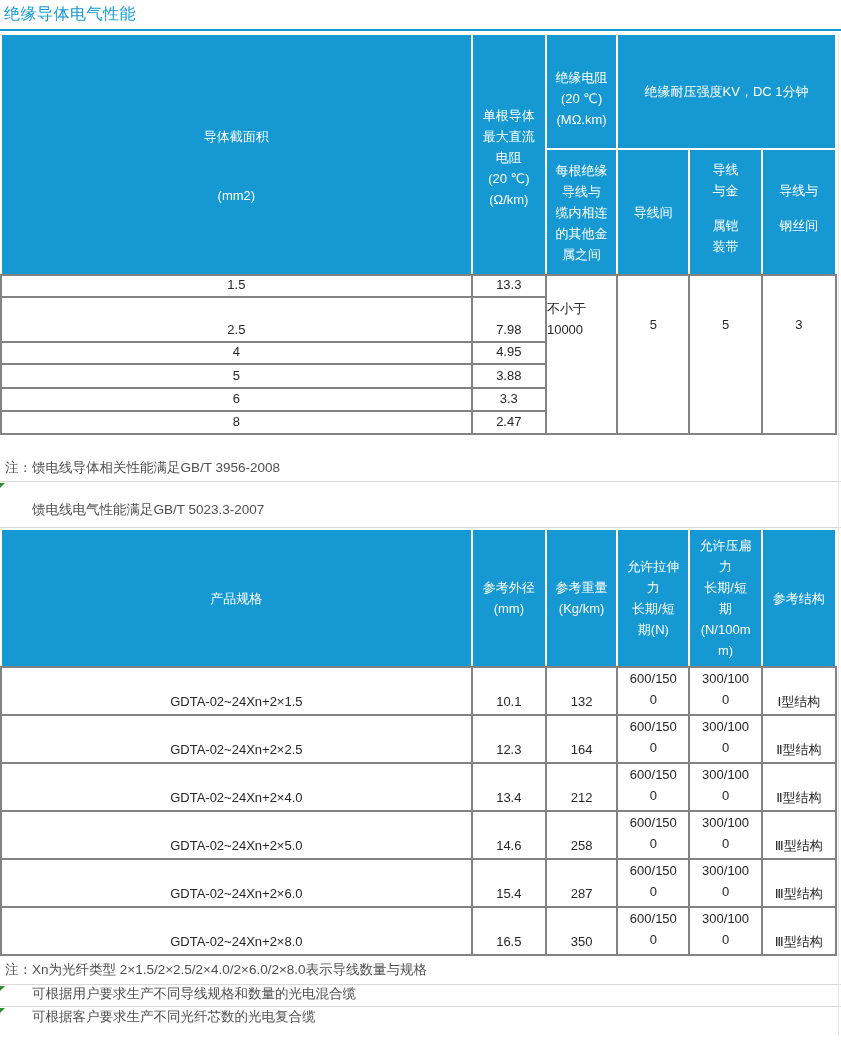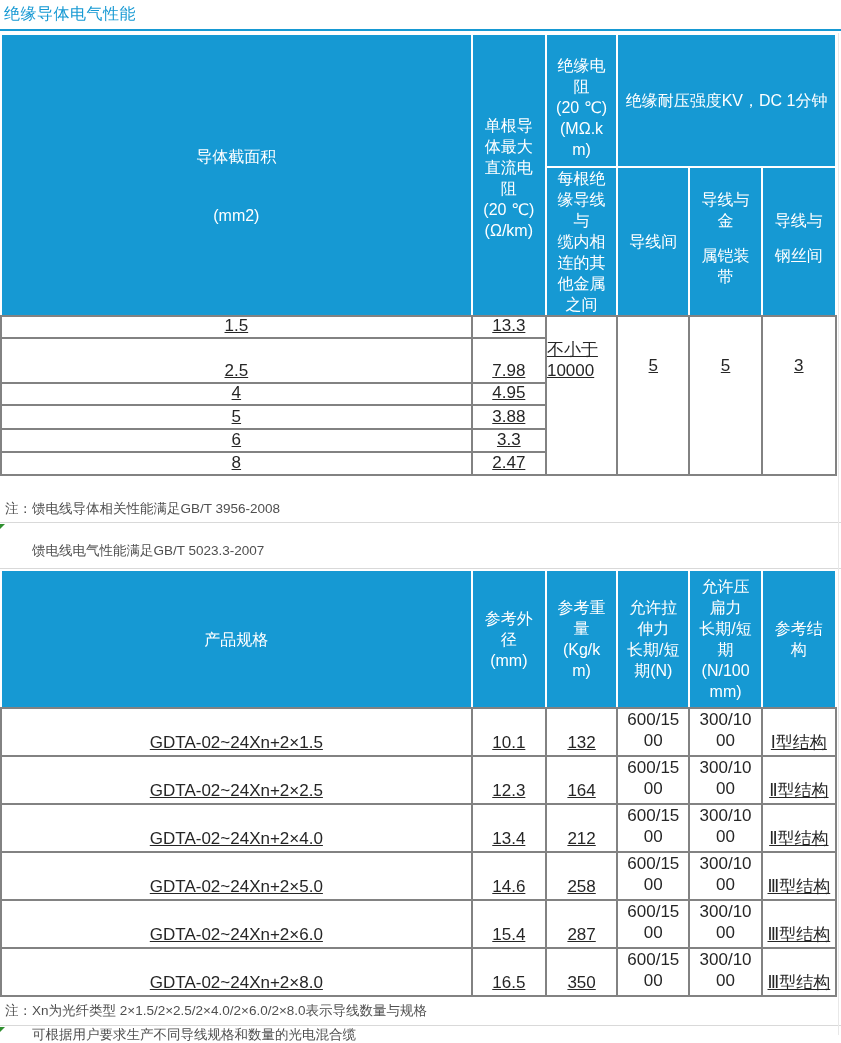--- a/index.html
+++ b/index.html
@@ -17,42 +17,42 @@
     margin-bottom:2px; letter-spacing:0.5px;
   }
   .sec-title.t2{padding-top:9px;}
 
   table.spec{border-collapse:collapse; table-layout:fixed; width:837px;}
   col.c0{width:469px;} col.c1{width:74px;} col.c2{width:71px;}
   col.c3{width:72px;} col.c4{width:72px;} col.c5{width:74px;}
 
   thead th{
     background:var(--accent-blue); color:var(--header-text);
-    font-weight:normal; font-size:16px; padding:0;
+    font-weight:normal; font-size:13px; padding:0;
     border:2px solid #ffffff; overflow:hidden;
   }
   thead th.bb{border-bottom:2px solid var(--grid);}
   table.t1 thead tr{height:115px;}
   table.t2 thead tr{height:138px;}
 
   .lines{display:flex; flex-direction:column; align-items:center;
          justify-content:center; height:100%; width:100%;}
   .lines .seg{display:block; text-align:center; line-height:21px; word-break:break-all;}
   th.narrow .seg{max-width:54px;}
   th.wide .seg{white-space:nowrap;}
   .lines.h-area{justify-content:flex-start; padding-top:22px; row-gap:38px;}
   .lines.h-top{justify-content:flex-start; padding-top:5px;}
   .lines.h-ins{justify-content:space-between; padding:20px 0 6px;}
-  .lines.h-sb{justify-content:flex-end; padding:9px 0 17px;gap:14px;}
+  .lines.h-sb{justify-content:flex-end; padding:9px 16px 17px;gap:14px;}
   .lines.h-even{justify-content:space-evenly;}
 
   tbody td{
-    border:2px solid var(--grid); font-size:17px; text-align:center;
+    border:2px solid var(--grid); font-size:13px; text-align:center;
     vertical-align:bottom; padding:0 2px 3px 2px; line-height:16px;
-    background:#fff; color:var(--body-text);text-decoration:underline;
+    background:#fff; color:var(--body-text);
   }
   td.merged{vertical-align:top; padding:0;}
   .mv{display:block; line-height:21px;}
   .mv.mv-lines{margin-top:22px;}
   .mv.mv-num{margin-top:38px;}
   .mv-lines .seg{display:block; text-align:left;}
 
   table.t2 tbody td{padding-bottom:4px; line-height:17px;}
   td.wrapcell{padding-bottom:1px;}
   .wrapnum{display:inline-block; width:52px; word-break:break-all;

